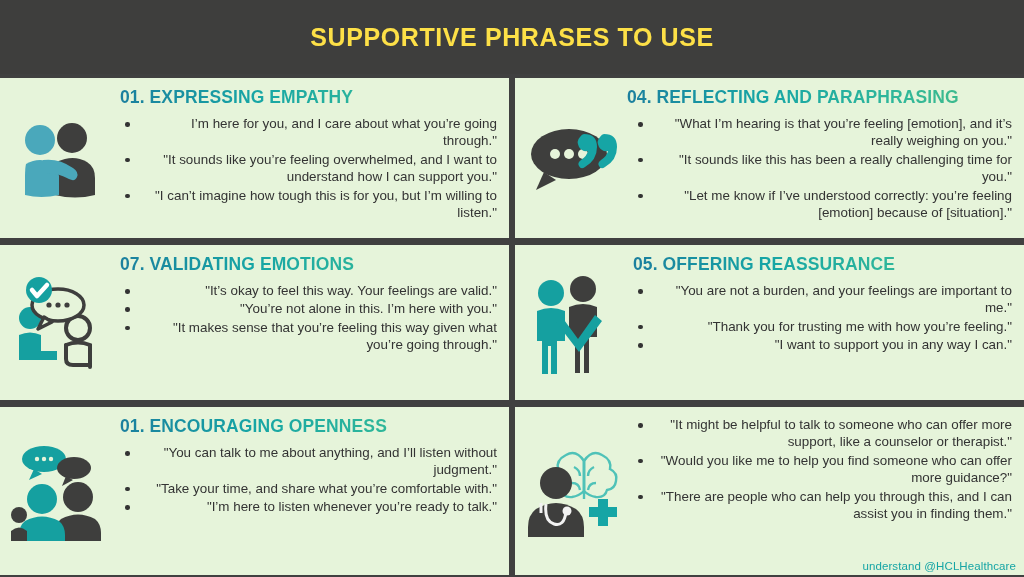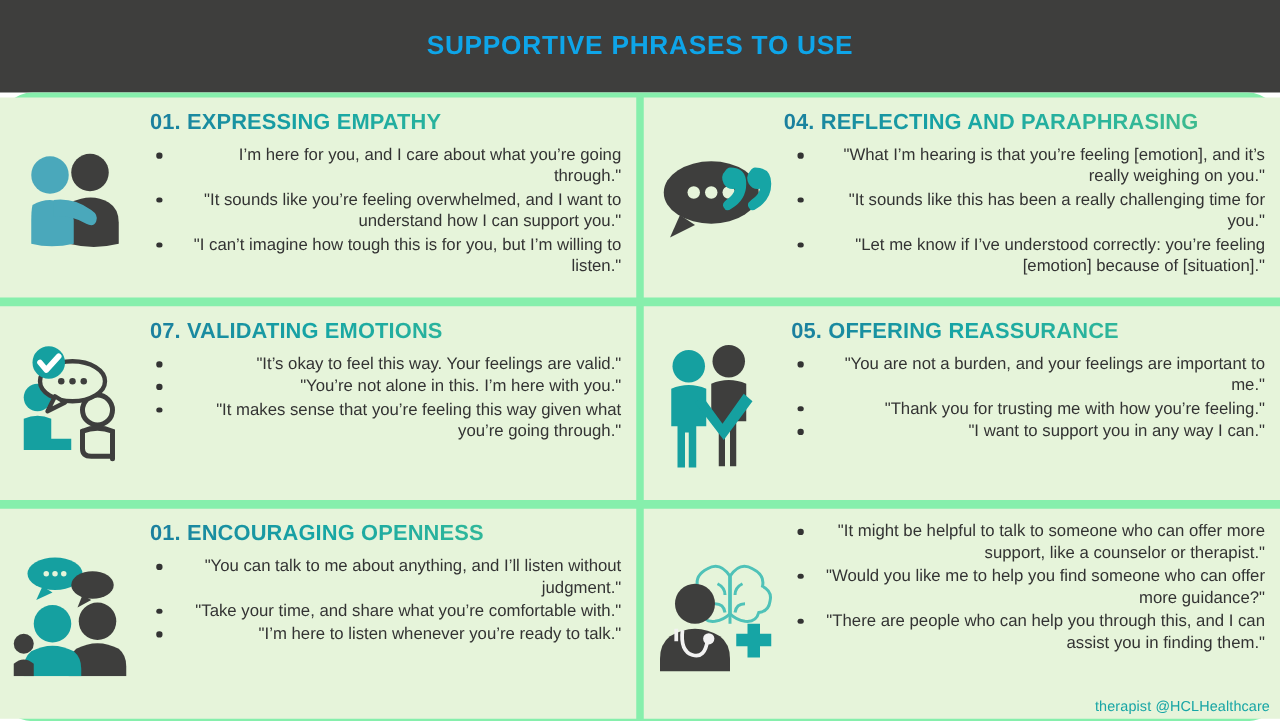--- a/index.html
+++ b/index.html
@@ -25,40 +25,39 @@
   
   .header {
     height: 74px;
     background: #3e3e3d;
     display: flex;
     align-items: center;
     justify-content: center;
     flex: 0 0 74px;
   }
   .header-title {
-    color: #0ea5e9;
-    font-size: 21px;
+    color: #fde047;
+    font-size: 25px;
     font-weight: bold;
     letter-spacing: 0.6px;
     text-transform: uppercase;
     font-family: "Liberation Sans", sans-serif;
   }
 
   
   .grid {
     flex: 1 1 auto;
     display: grid;
     grid-template-columns: 509px 509px;
     grid-template-rows: 160px 155px 168px;
     column-gap: 6px;
     row-gap: 7px;
     padding: 4px 0 0 0;
     box-sizing: border-box;
-    background: #86efac;
-    border-radius: 26px;
+    background: #404040;
   }
 
   .panel {
     background: #e6f4da;
     position: relative;
     display: flex;
     flex-direction: row;
     align-items: flex-start;
     box-sizing: border-box;
     overflow: hidden;
@@ -318,17 +317,17 @@
           </g>
         </svg>
       </div>
       <div class="panel-body">
         <ul class="panel-list">
           <li>"It might be helpful to talk to someone who can offer more support, like a counselor or therapist."</li>
           <li>"Would you like me to help you find someone who can offer more guidance?"</li>
           <li>"There are people who can help you through this, and I can assist you in finding them."</li>
         </ul>
       </div>
-      <div class="copyright">therapist @HCLHealthcare</div>
+      <div class="copyright">understand @HCLHealthcare</div>
     </div>
 
   </div>
 </div>
 
 </body></html>

